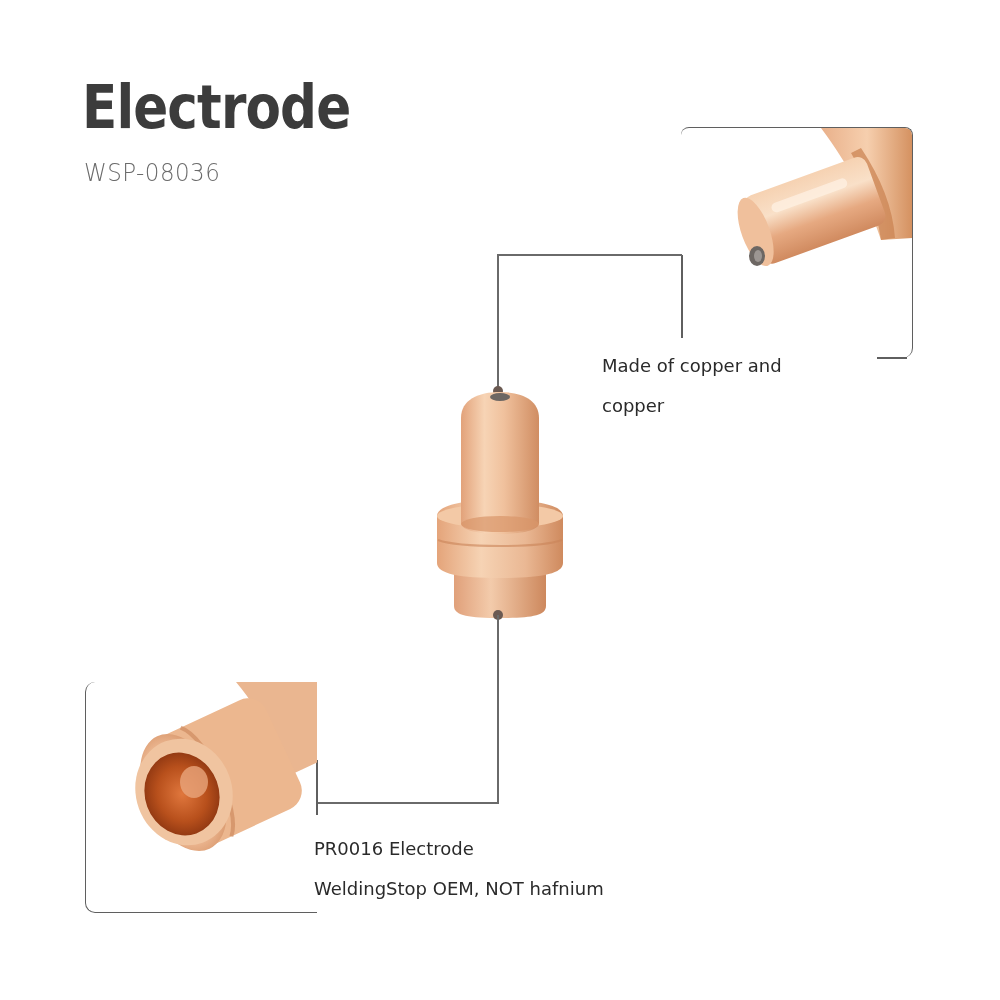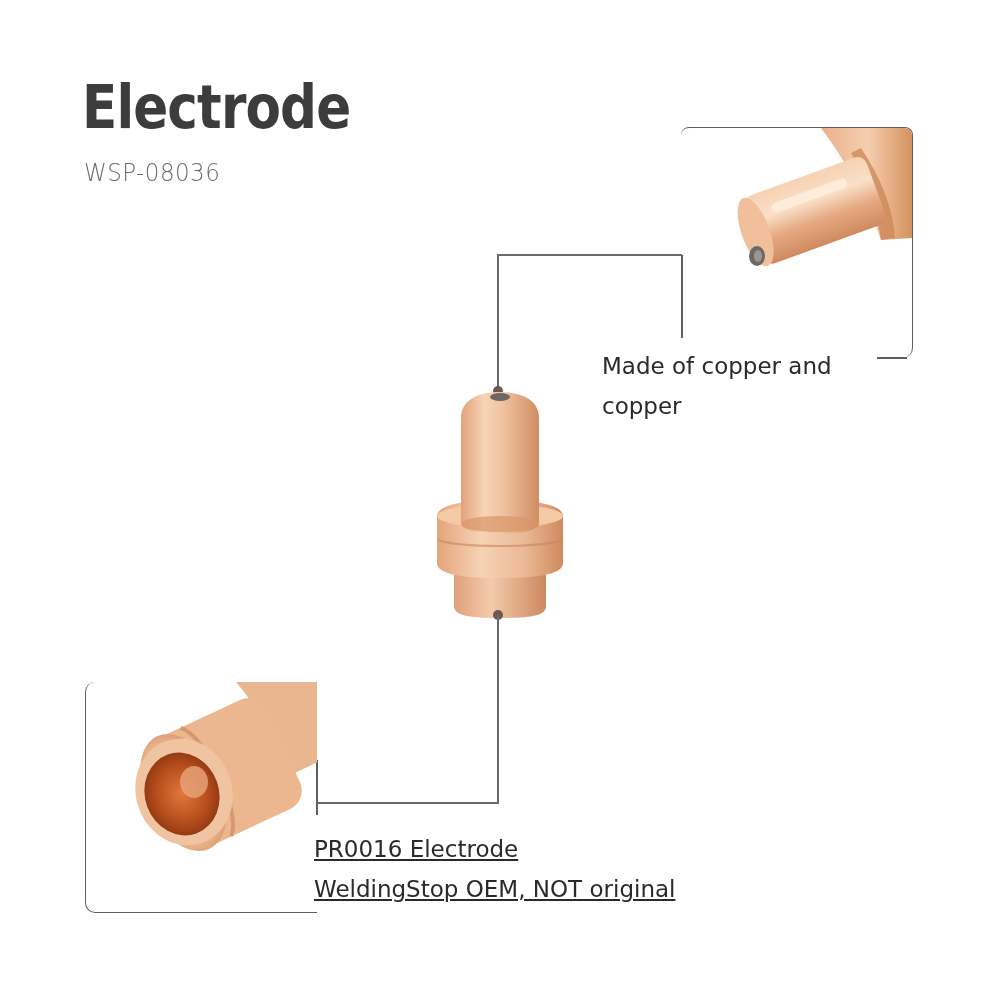--- a/index.html
+++ b/index.html
@@ -15,21 +15,21 @@
   .subtitle {
     left: 84px; top: 158px; font-size: 25px; line-height: 30px;
     color: #6b6b6b; letter-spacing: 0.5px;
     font-family: "DejaVu Sans", sans-serif; font-weight: 300;
     transform: scaleX(0.92); transform-origin: left top;
   }
   .line { position: absolute; background: #6a6a6a; }
   .frame-line { position: absolute; background: #5f5f5f; }
   .dot { position: absolute; width: 10px; height: 10px; border-radius: 50%; background: #6b5a52; }
   .caption {
-    font-family: "DejaVu Sans", sans-serif; font-size: 23px; line-height: 40px; color: #2a2a2a;
+    font-family: "DejaVu Sans", sans-serif; font-size: 18px; line-height: 40px; color: #2a2a2a;
   }
   .caption span { display: block; white-space: nowrap; }
 
   
   .frame-tr {
     left: 681px; top: 127px; width: 232px; height: 231px;
     border-top: 1.5px solid #5f5f5f; border-right: 1.5px solid #5f5f5f;
     border-top-left-radius: 8px; border-top-right-radius: 8px; border-bottom-right-radius: 10px;
     box-sizing: border-box; overflow: hidden;
   }
@@ -151,16 +151,16 @@
       <path d="M120,40 C140,60 140,140 120,160" stroke="#c98458" stroke-width="4" fill="none" opacity="0.6"></path>
     </g>
 
     <ellipse cx="98" cy="110" rx="48" ry="54" fill="#f0c4a0" transform="rotate(-20 98 110)"></ellipse>
 
     <ellipse cx="96" cy="112" rx="37" ry="42" fill="url(#blBore)" transform="rotate(-20 96 112)"></ellipse>
     <ellipse cx="108" cy="100" rx="14" ry="16" fill="#e8a57c" opacity="0.8"></ellipse>
   </svg>
 </div>
 
-<div class="abs caption" style="left:314px; top:829px;text-decoration:underline;">
+<div class="abs caption" style="left:314px; top:829px;">
   <span>PR0016 Electrode</span>
-  <span>WeldingStop OEM, NOT original</span>
+  <span>WeldingStop OEM, NOT hafnium</span>
 </div>
 
 </body></html>

